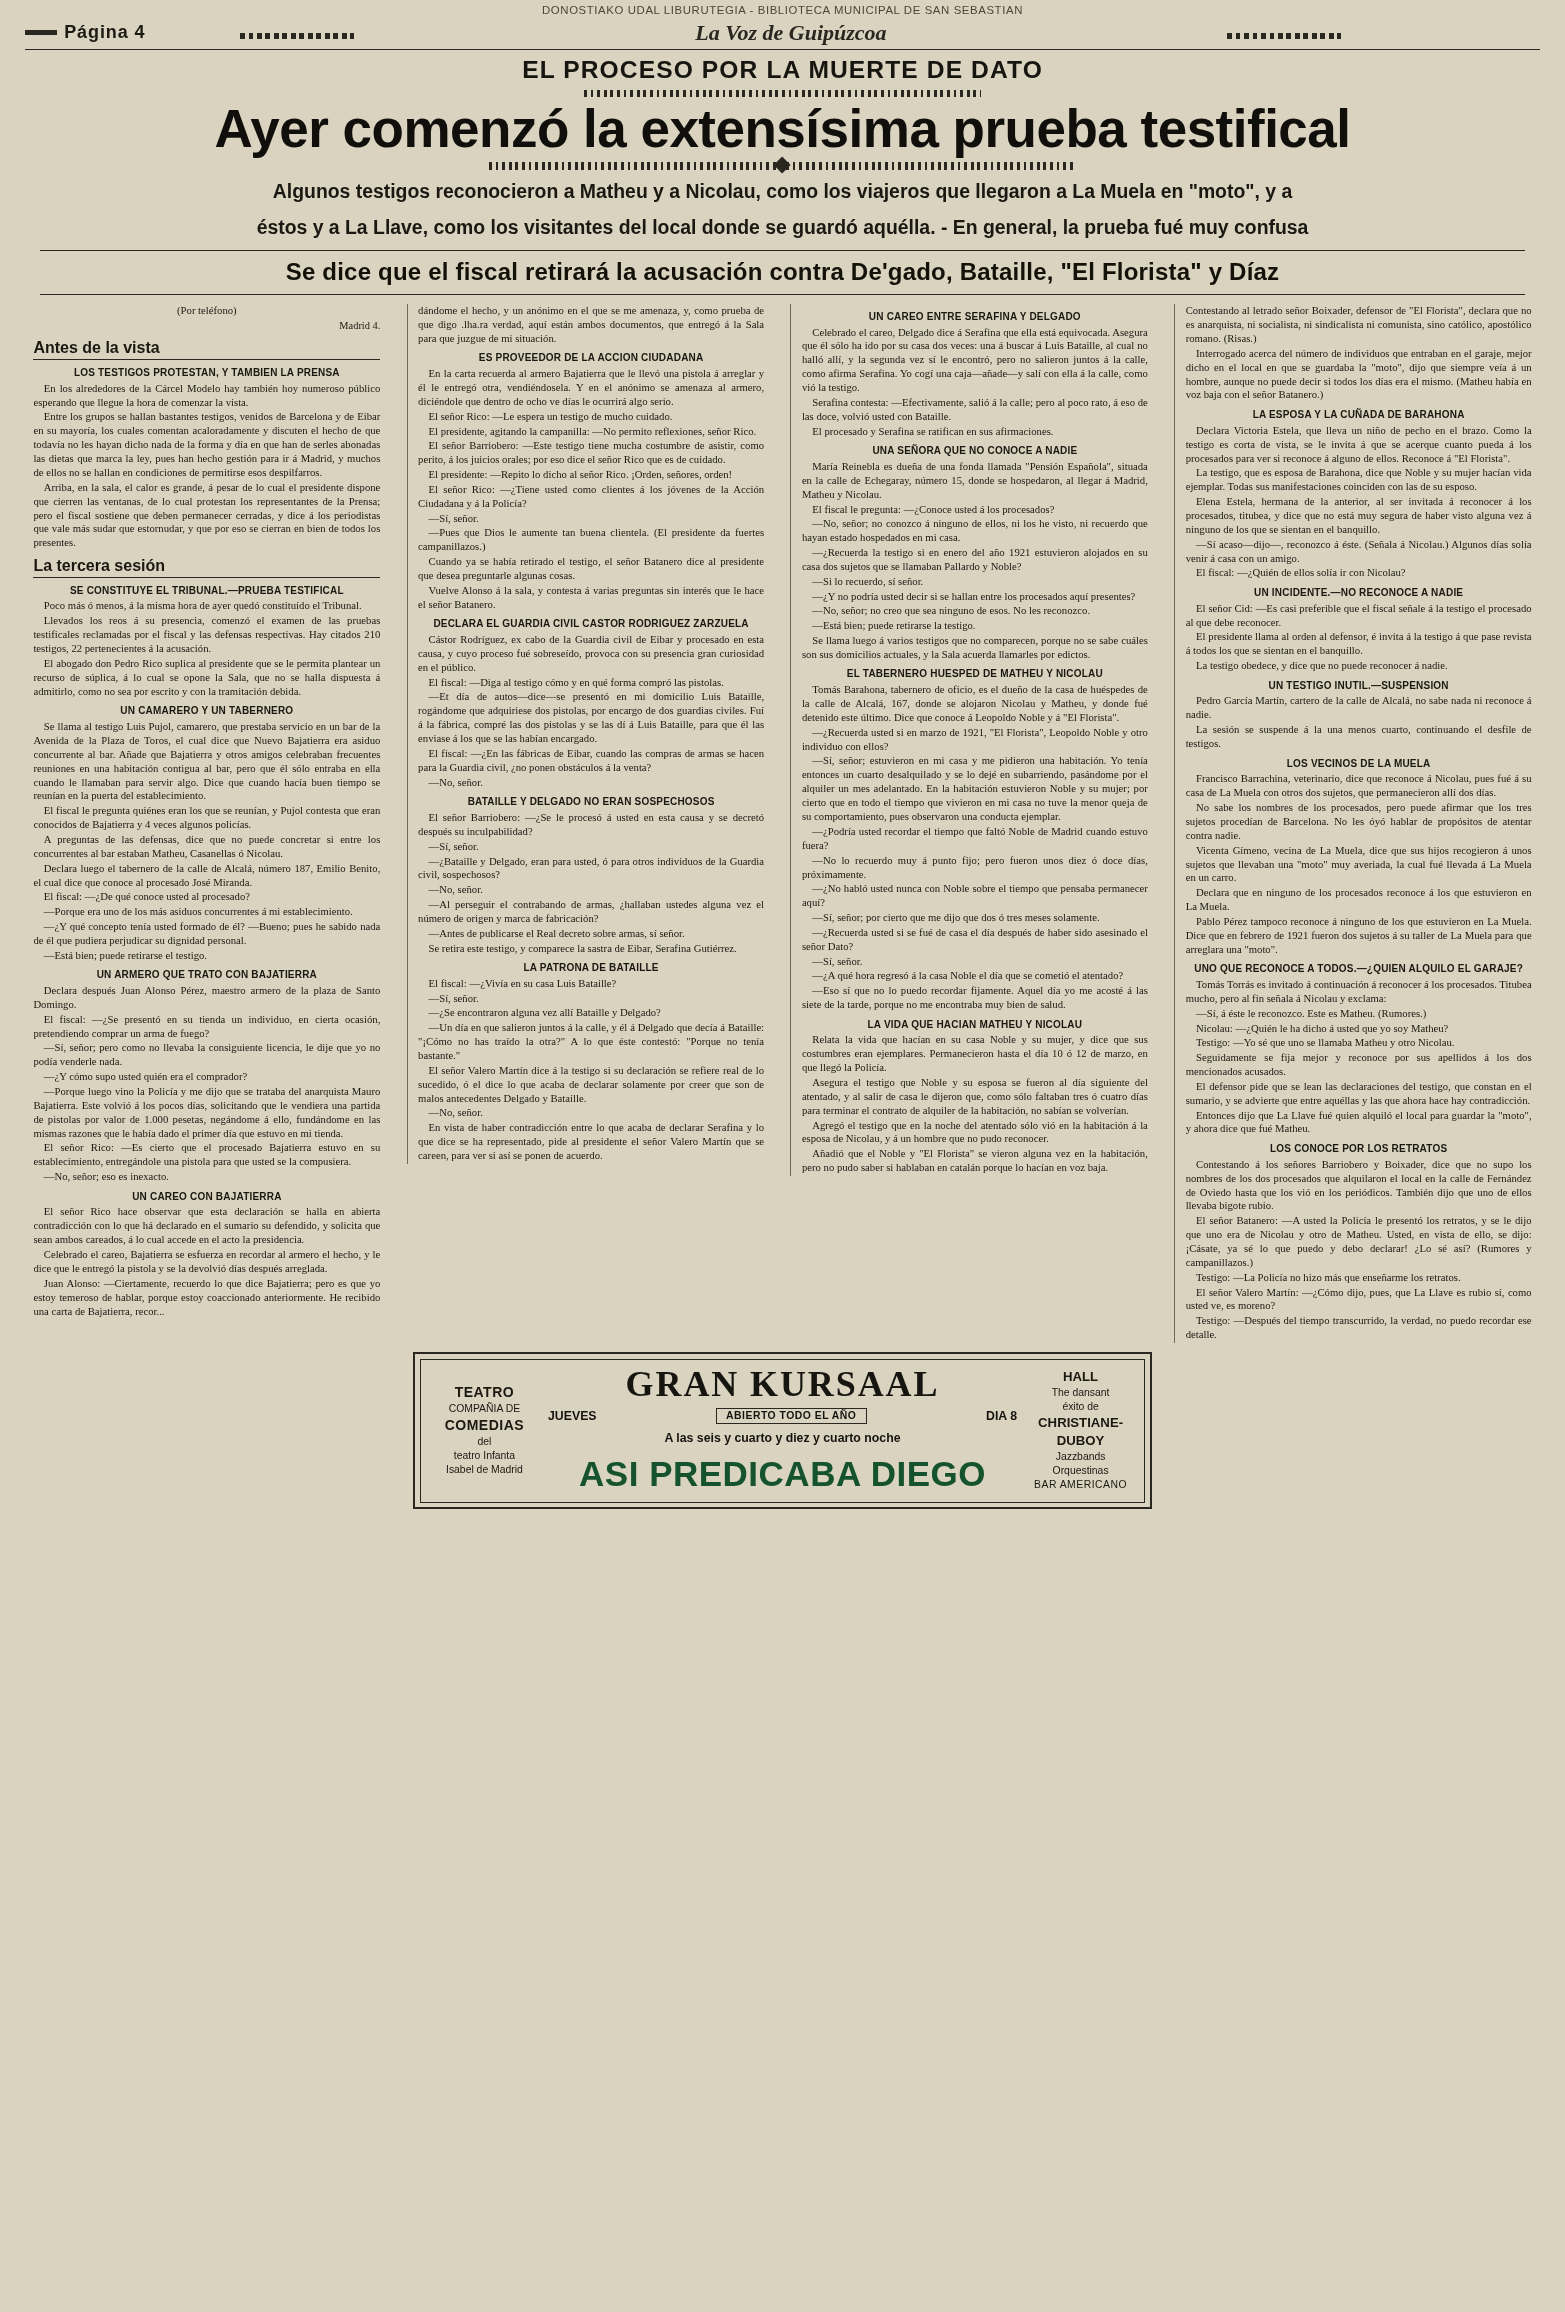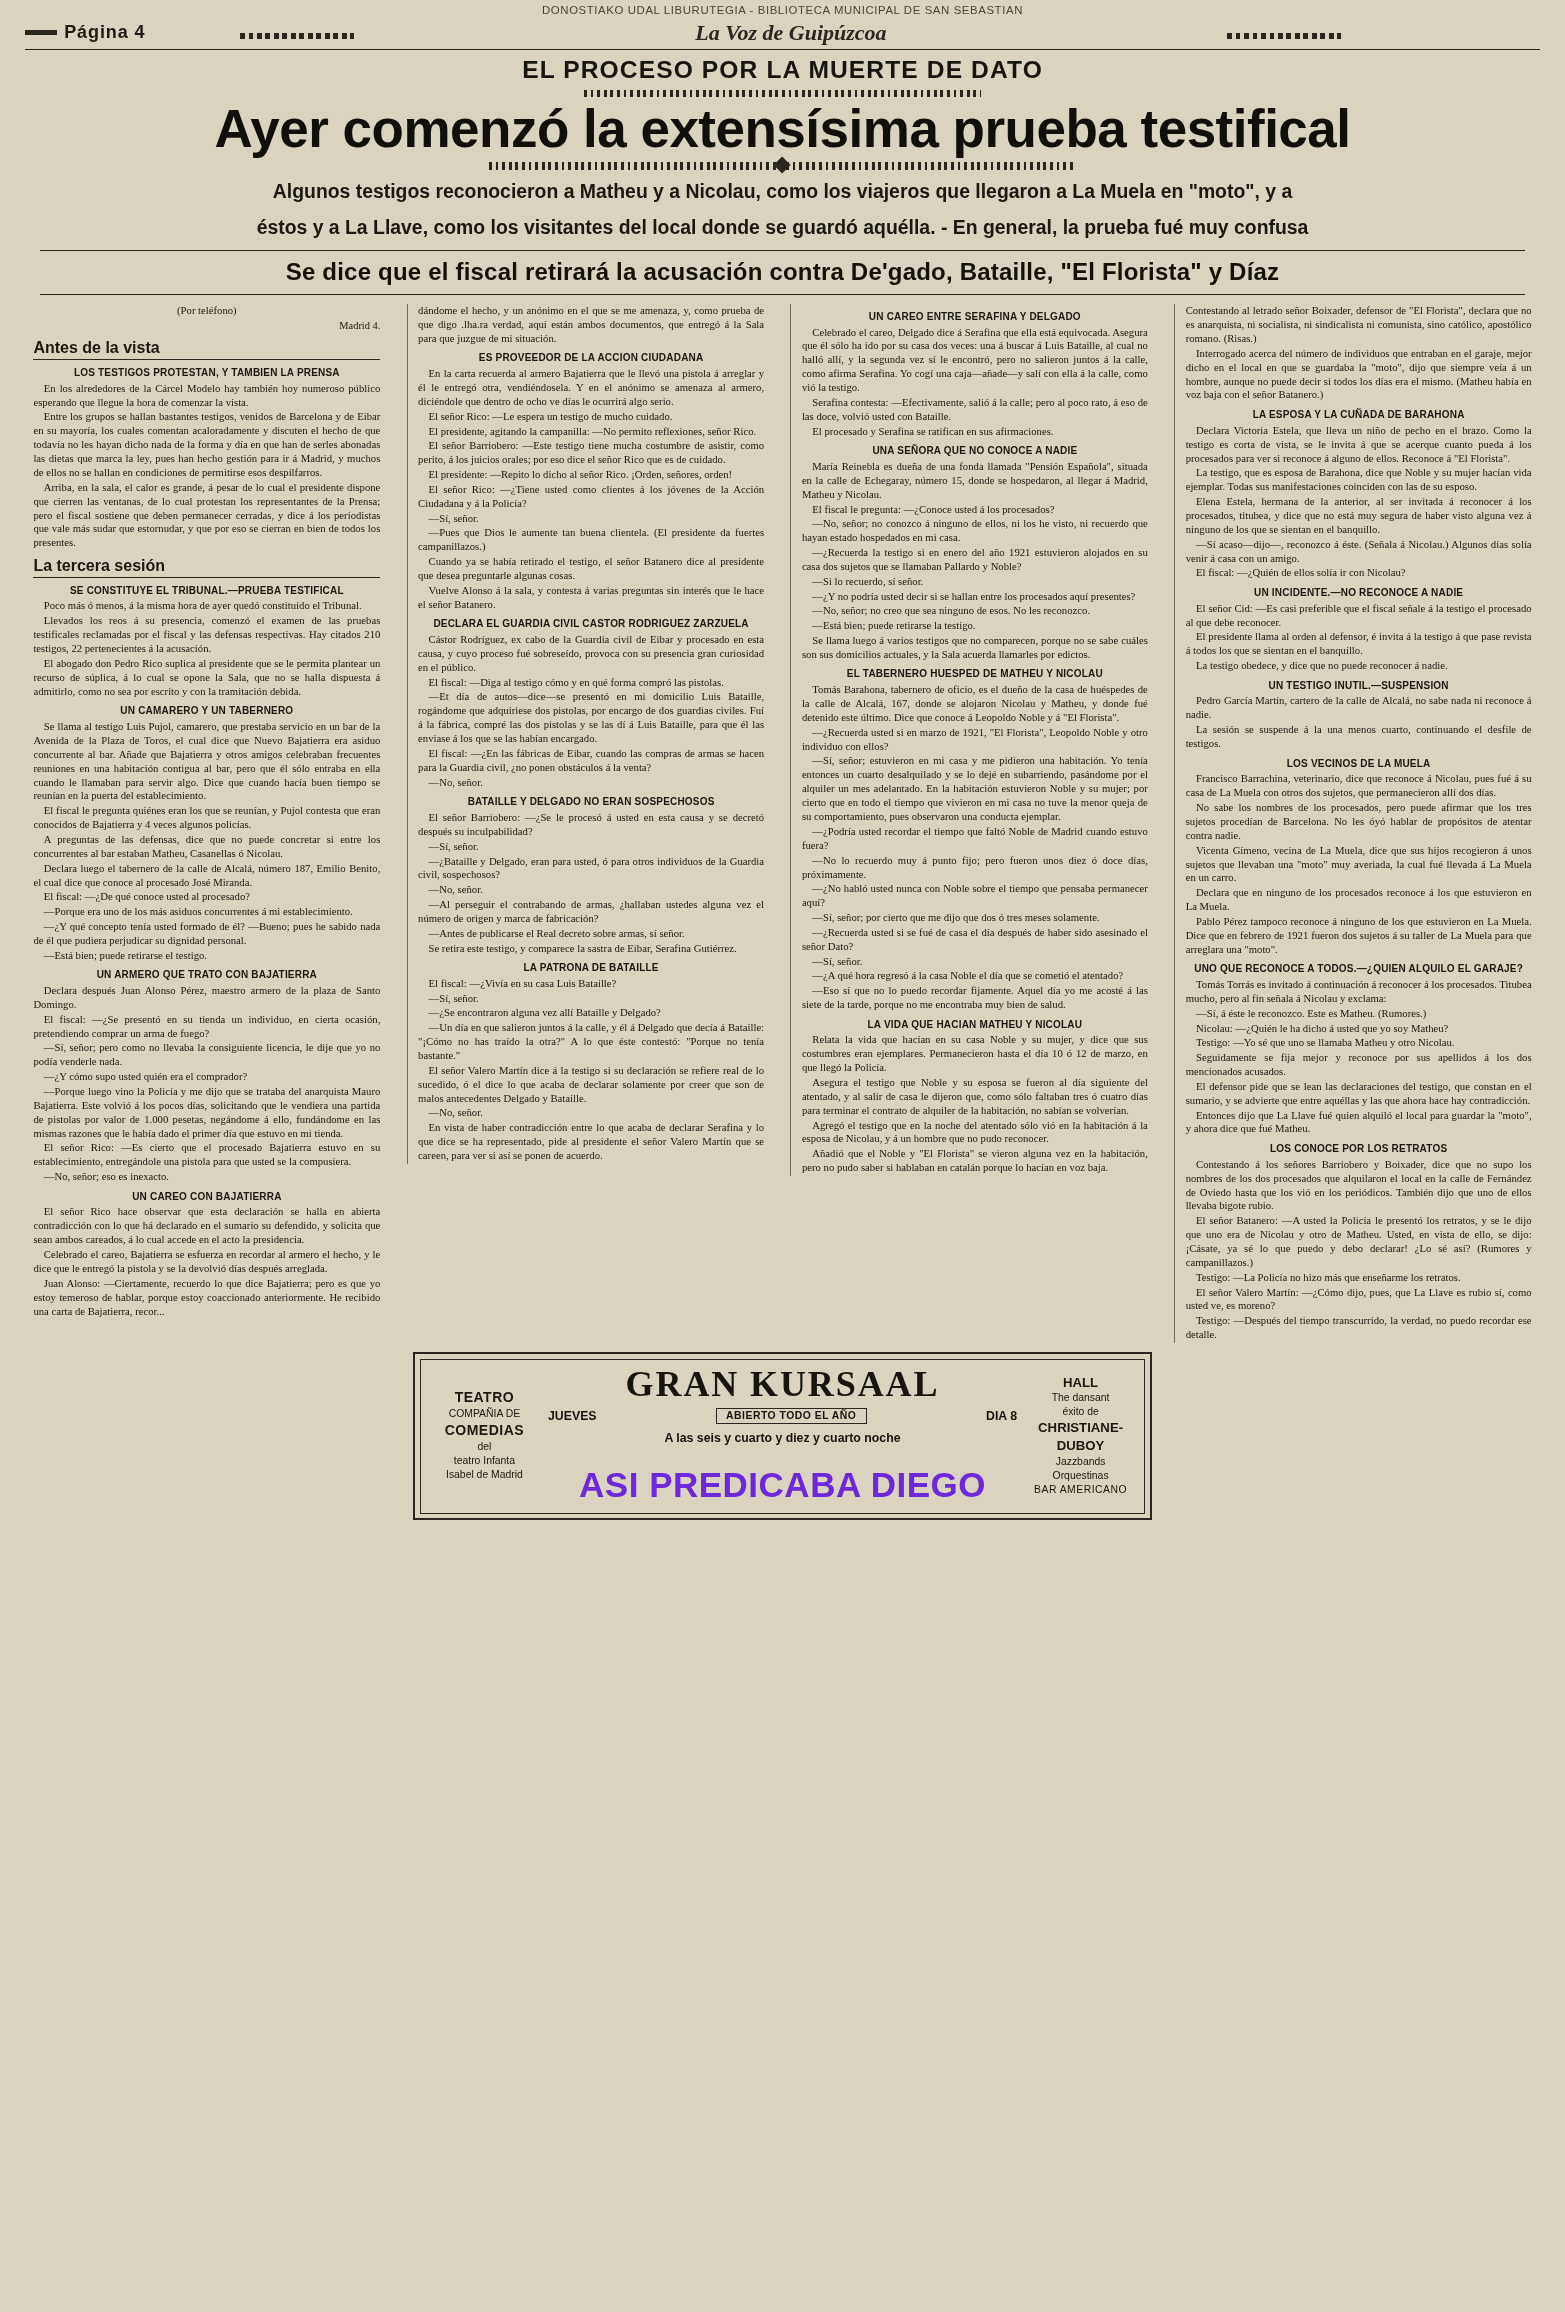--- a/index.html
+++ b/index.html
@@ -218,21 +218,21 @@
   .ad-openbox{
     border:1.4px solid #2a2620;
     padding:1.9px 9.5px;font-size:10.4px;font-weight:bold;letter-spacing:0.5px;
   }
   .ad-time{
     font-family:"Liberation Sans", sans-serif;
     font-size:12.3px;font-weight:bold;margin-top:6.6px;
   }
   .ad-film{
     font-family:"Liberation Sans", sans-serif;
-    font-size:35px;font-weight:bold;letter-spacing:0.5px;margin-top:20px;color:#6d28d9;
+    font-size:35px;font-weight:bold;letter-spacing:0.5px;margin-top:9px;color:#14532d;
   }
   .ad-hall-sub{font-size:10.4px;}
   .ad-bar{font-size:10.4px;letter-spacing:0.5px;}
 
   .col.lastcol{width:25%;}
 </style>
 </head>
 <body>
 
 <div class="page">

